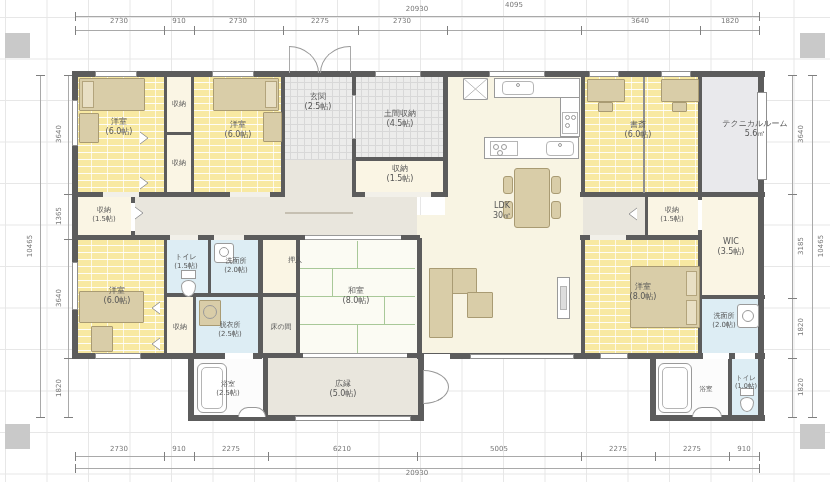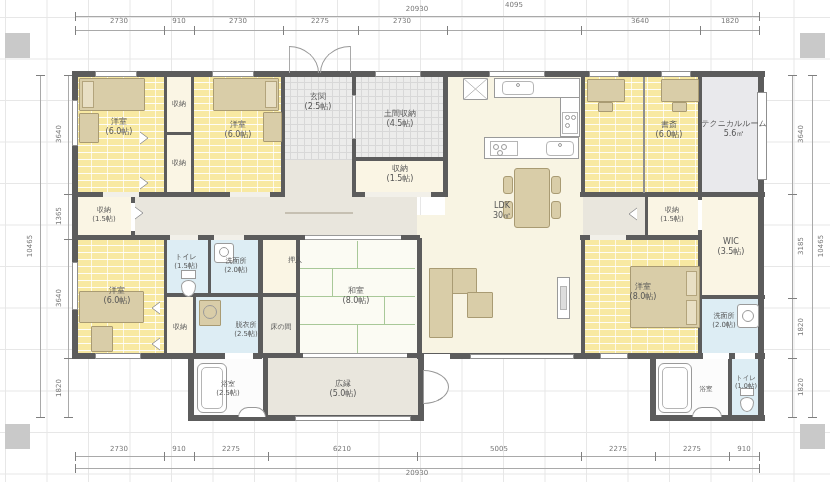--- a/index.html
+++ b/index.html
@@ -374,25 +374,25 @@
       <span>(4.5帖)</span>
     </div>
   <div class="lbl" style="left:400px;top:174px">
       <span>収納</span>
       <span>(1.5帖)</span>
     </div>
   <div class="lbl" style="left:502px;top:211px">
       <span>LDK</span>
       <span>30㎡</span>
     </div>
-  <div class="lbl" style="left:669px;top:130px">
+  <div class="lbl" style="left:638px;top:130px">
       <span>書斎</span>
       <span>(6.0帖)</span>
     </div>
-  <div class="lbl" style="left:734px;top:129px">
+  <div class="lbl" style="left:755px;top:129px">
       <span>テクニカルルーム</span>
       <span>5.6㎡</span>
     </div>
   <div class="lbl small" style="left:104px;top:215px">
       <span>収納</span>
       <span>(1.5帖)</span>
     </div>
   <div class="lbl small" style="left:672px;top:215px">
       <span>収納</span>
       <span>(1.5帖)</span>
@@ -409,21 +409,21 @@
       <span>トイレ</span>
       <span>(1.5帖)</span>
     </div>
   <div class="lbl small" style="left:236px;top:266px">
       <span>洗面所</span>
       <span>(2.0帖)</span>
     </div>
   <div class="lbl small" style="left:180px;top:327px">
       <span>収納</span>
     </div>
-  <div class="lbl small" style="left:246px;top:330px">
+  <div class="lbl small" style="left:230px;top:330px">
       <span>脱衣所</span>
       <span>(2.5帖)</span>
     </div>
   <div class="lbl small" style="left:295px;top:260px">
       <span>押入</span>
     </div>
   <div class="lbl small" style="left:281px;top:327px">
       <span>床の間</span>
     </div>
   <div class="lbl" style="left:356px;top:296px">

